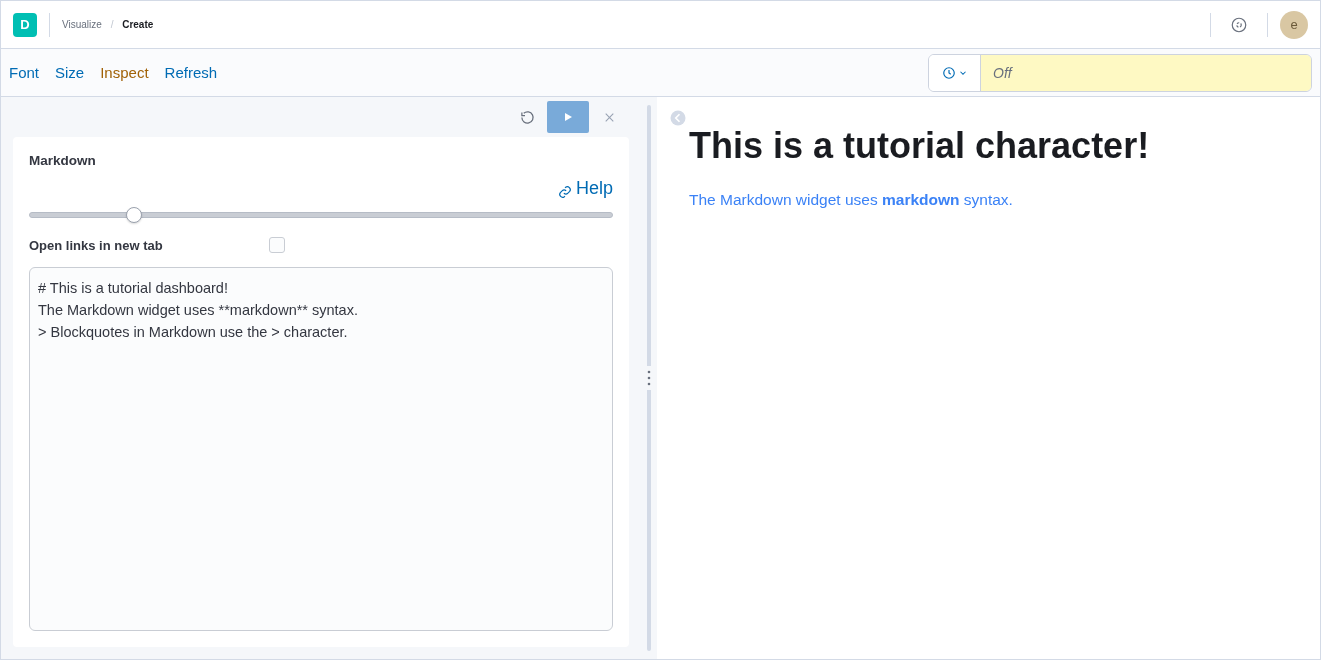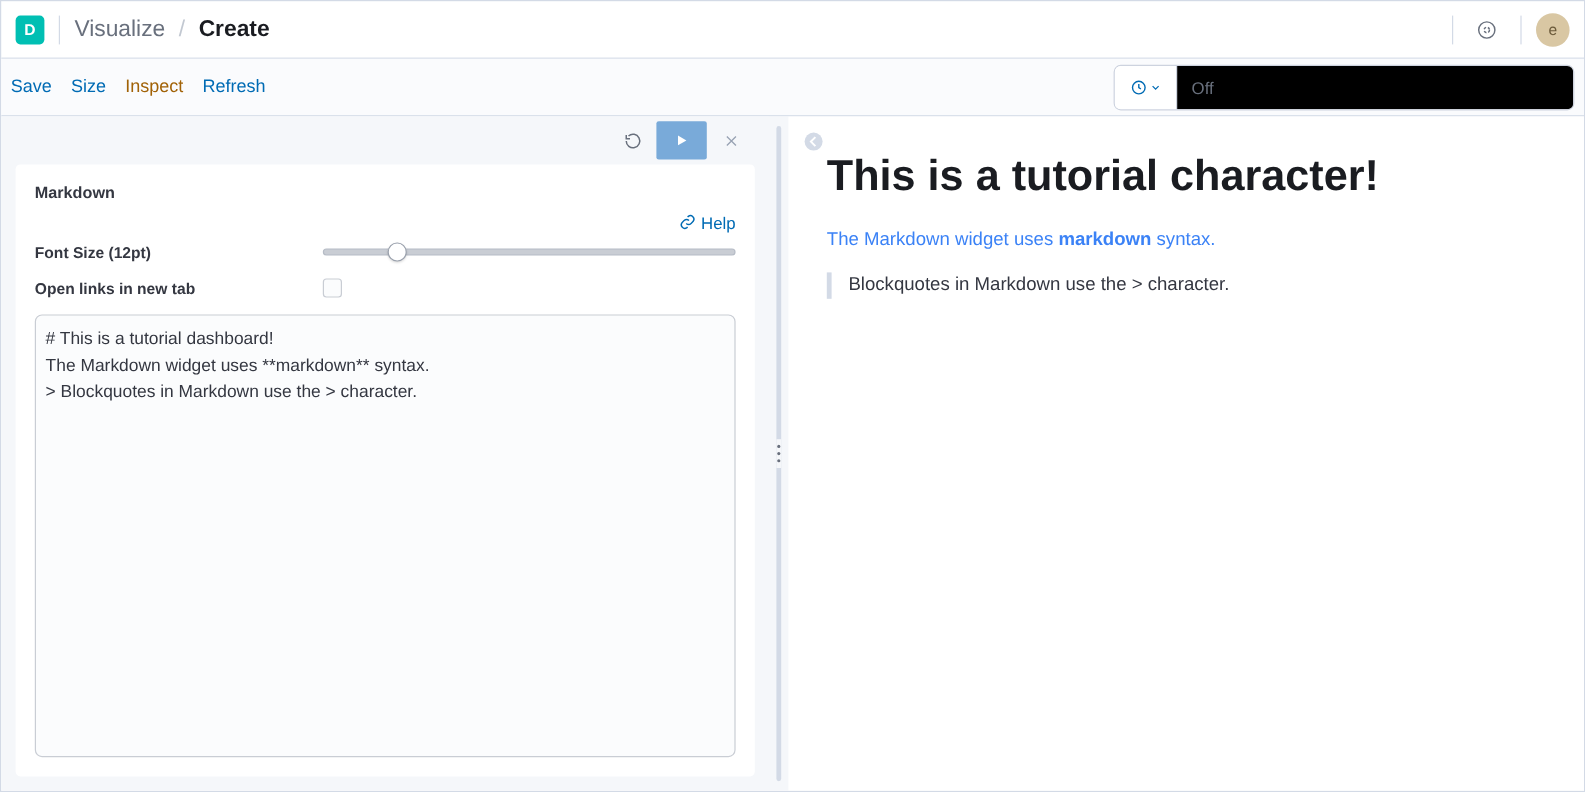--- a/index.html
+++ b/index.html
@@ -34,21 +34,21 @@
     display: flex;
     align-items: center;
     justify-content: center;
   }
   .divider-v {
     width: 1px;
     height: 24px;
     background: #d3dae6;
     margin: 0 12px;
   }
-  .breadcrumb { color: #69707d; font-size: 19px; }
+  .breadcrumb { color: #69707d; font-size: 10px; }
   .breadcrumb .sep { margin: 0 6px; color: #c2c8d1; }
   .breadcrumb .current { color: #1a1c21; font-weight: 600; }
   .header-spacer { flex: 1; }
   .header-right { display: flex; align-items: center; gap: 8px; }
   .header-right .divider-v { margin: 0 4px; }
   .icon-btn {
     width: 32px; height: 32px;
     display: inline-flex; align-items: center; justify-content: center;
     border-radius: 4px;
     cursor: pointer;
@@ -96,22 +96,23 @@
     border-right: 1px solid #cdd3df;
     display: flex; align-items: center; justify-content: center;
     gap: 2px;
     color: #006bb4;
     cursor: pointer;
   }
   .timepicker-body {
     flex: 1;
     display: flex; align-items: center;
     padding: 0 12px;
-    background: #000000;
+    background: #fef9c3;
     color: #69707d;
+    font-style: italic;
   }
 
   
   .main { flex: 1; display: flex; overflow: hidden; background: #f5f7fa; }
 
   .editor-col {
     width: 640px;
     display: flex;
     flex-direction: column;
     background: #f5f7fa;
@@ -144,22 +145,22 @@
     border-radius: 4px;
     padding: 16px 16px 16px 16px;
     display: flex;
     flex-direction: column;
     overflow: hidden;
   }
   .panel-title { font-weight: 700; font-size: 13.5px; margin-bottom: 10px; }
   .help-row { display: flex; justify-content: flex-end; margin-bottom: 8px; }
   .help-link {
     color: #006bb4;
-    font-size: 14px;
-    display: inline-flex; align-items: flex-start; gap: 4px;
+    font-size: 18px;
+    display: inline-flex; align-items: flex-end; gap: 4px;
     cursor: pointer;
   }
   .form-row {
     display: flex; align-items: center;
     margin-bottom: 14px;
   }
   .form-label { font-weight: 600; font-size: 13px; width: 240px; }
   .slider-wrap { flex: 1; position: relative; height: 16px; display: flex; align-items: center; }
   .slider-track {
     flex: 1; height: 6px; background: #c9cdd4; border-radius: 999px;
@@ -277,21 +278,21 @@
         <circle cx="12" cy="12" r="3" stroke-dasharray="3 2"></circle>
       </svg>
     </div>
     <div class="divider-v"></div>
     <div class="avatar">e</div>
   </div>
 </div>
 
 <div class="actionbar">
   <div class="actionbar-links">
-    <span>Save</span>
+    <span>Font</span>
     <span>Size</span>
     <span class="disabled">Inspect</span>
     <span>Refresh</span>
   </div>
   <div class="actionbar-spacer"></div>
   <div class="timepicker">
     <div class="timepicker-left">
       <svg width="14" height="14" viewBox="0 0 24 24" fill="none" stroke="currentColor" stroke-width="2">
         <circle cx="12" cy="12" r="9"></circle>
           <path d="M12 7v5l3 2"></path>
@@ -332,21 +333,20 @@
         <span class="help-link">
           <svg width="14" height="14" viewBox="0 0 24 24" fill="none" stroke="currentColor" stroke-width="2">
             <path d="M10 14a5 5 0 0 0 7 0l3-3a5 5 0 0 0-7-7l-1 1"></path>
             <path d="M14 10a5 5 0 0 0-7 0l-3 3a5 5 0 0 0 7 7l1-1"></path>
           </svg>
           <span>Help</span>
         </span>
       </div>
 
       <div class="form-row">
-        <div class="form-label">Font Size (12pt)</div>
         <div class="slider-wrap">
           <div class="slider-track"></div>
           <div class="slider-thumb"></div>
         </div>
       </div>
 
       <div class="form-row">
         <div class="form-label">Open links in new tab</div>
         <div class="checkbox"></div>
       </div>
@@ -373,17 +373,16 @@
       <svg width="18" height="18" viewBox="0 0 24 24" fill="currentColor">
         <circle cx="12" cy="12" r="10" fill="#d3dae6"></circle>
         <path d="M14 7l-5 5 5 5" fill="none" stroke="#fff" stroke-width="2.2"></path>
       </svg>
     </div>
     <div class="preview-body">
       <h1>This is a tutorial character!</h1>
       <p>
         <span>The Markdown widget uses </span><strong>markdown</strong><span> syntax.</span>
       </p>
-      <blockquote>Blockquotes in Markdown use the &gt; character.</blockquote>
     </div>
   </div>
 
 </div>
 
 </body></html>

